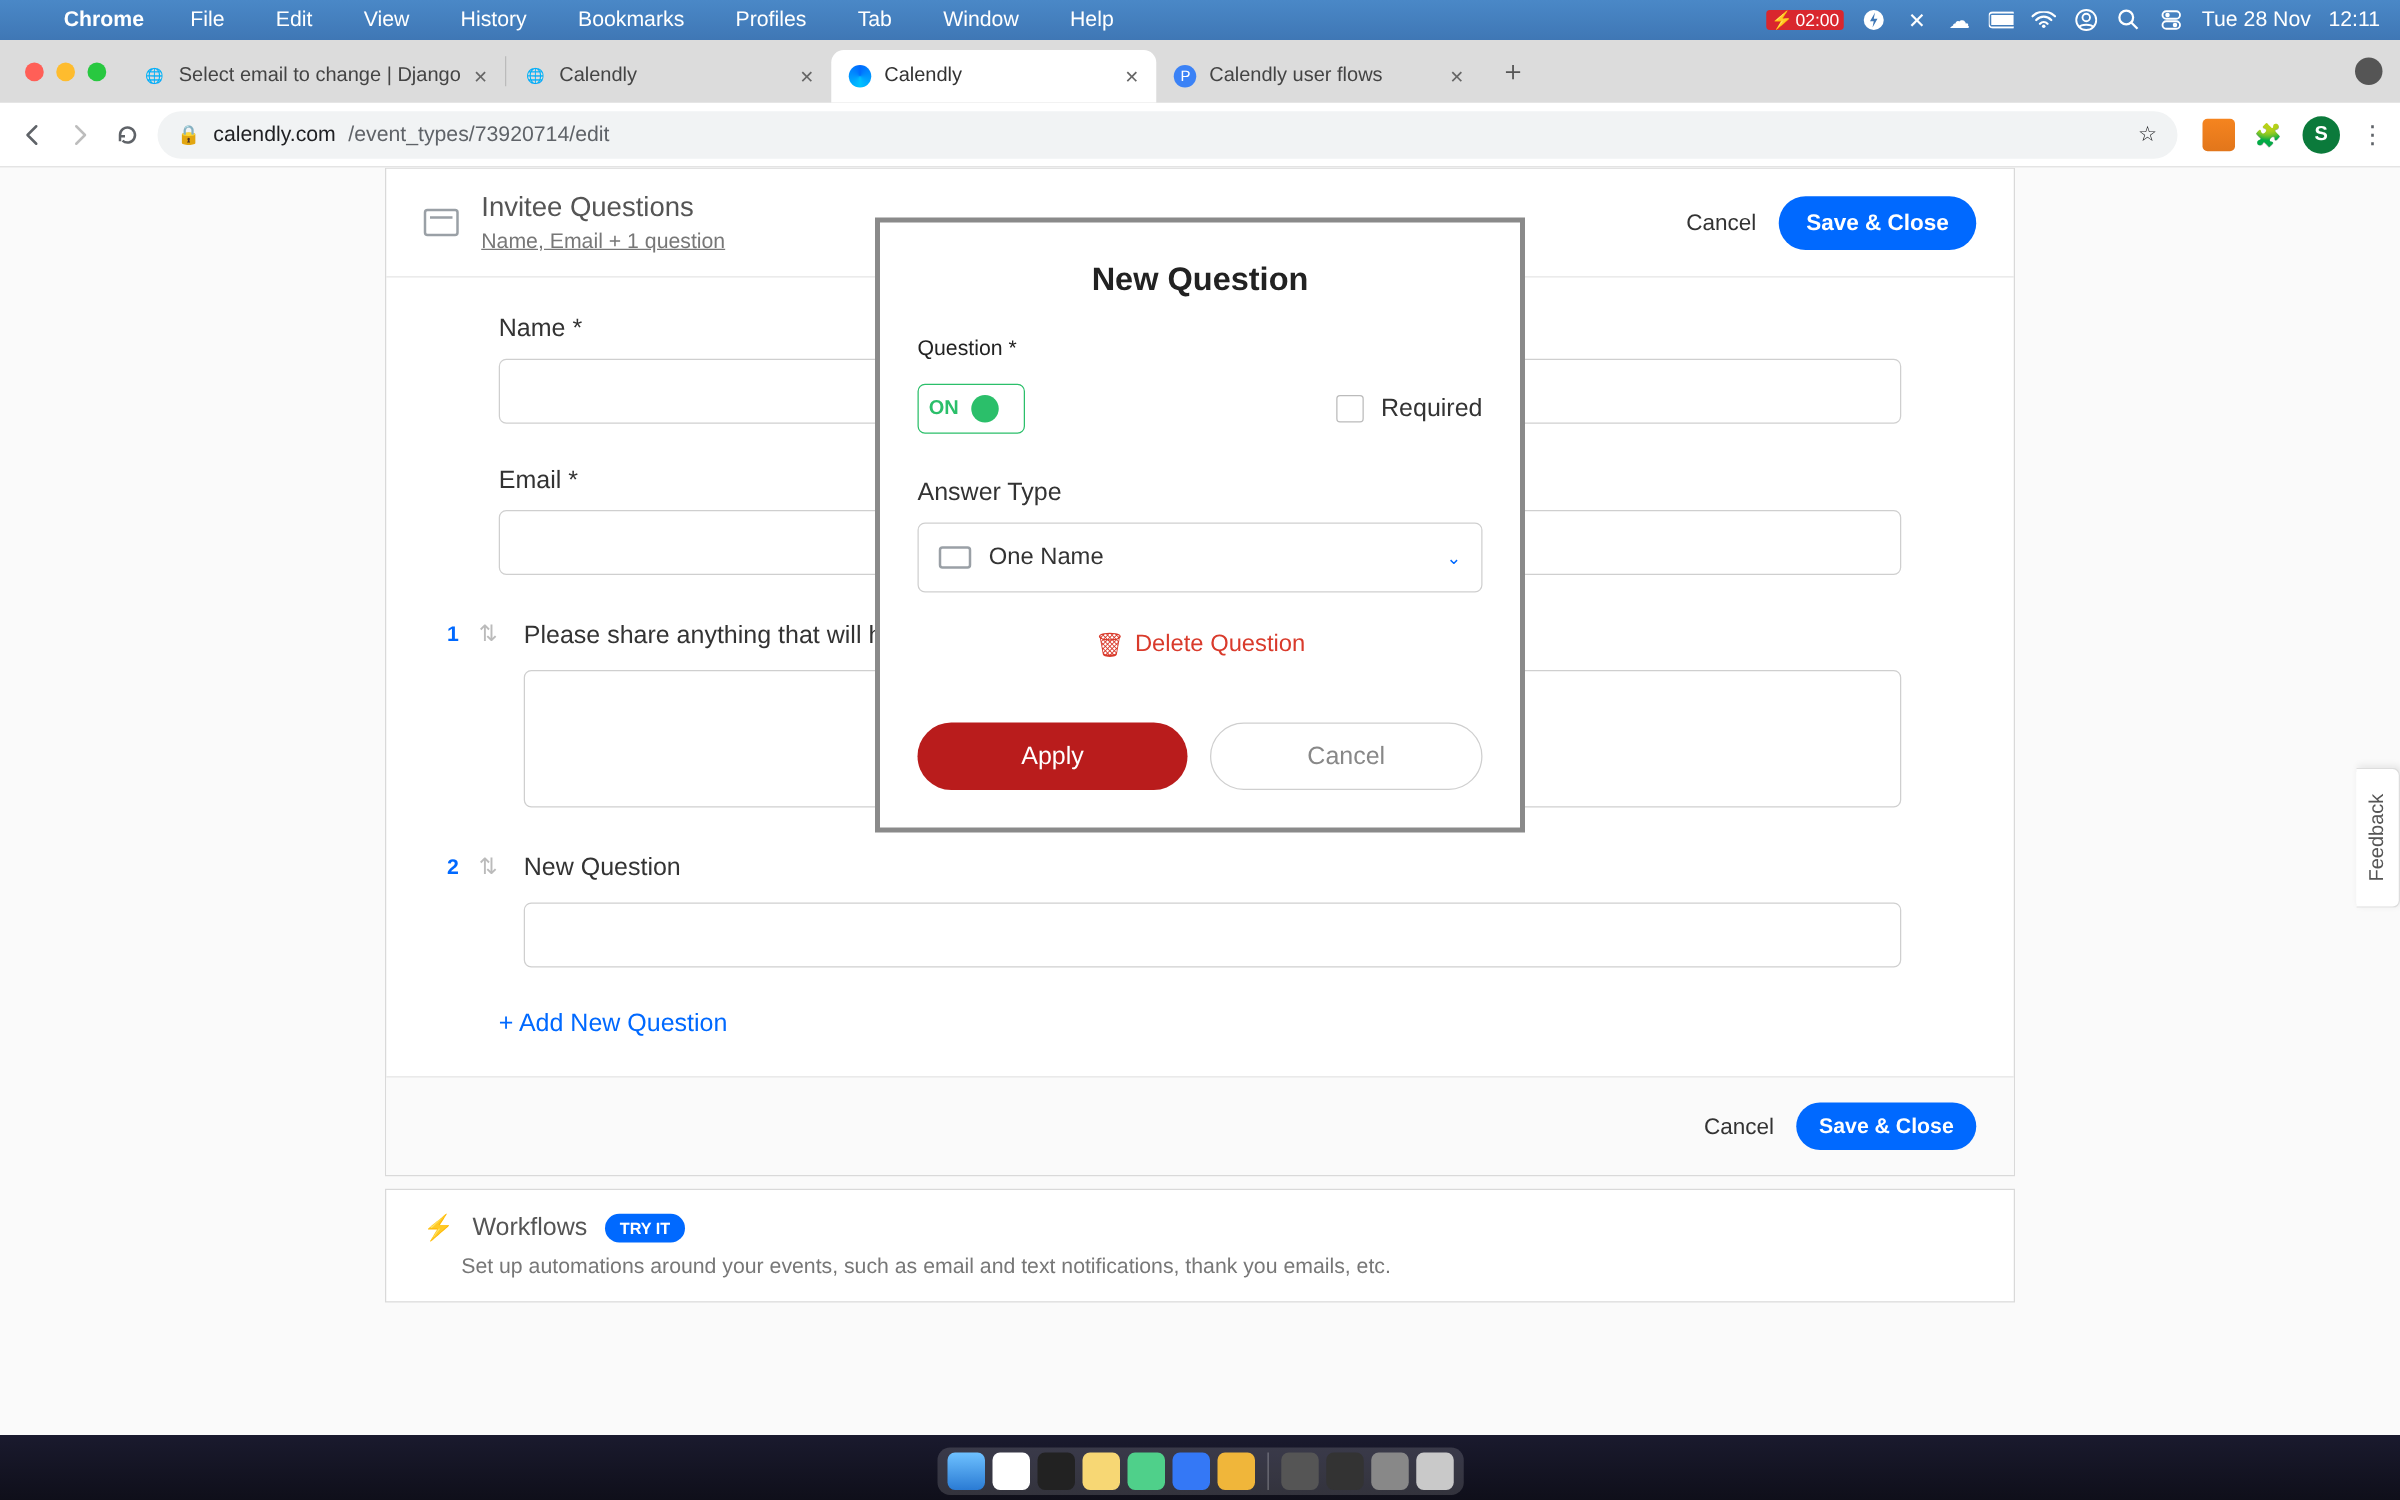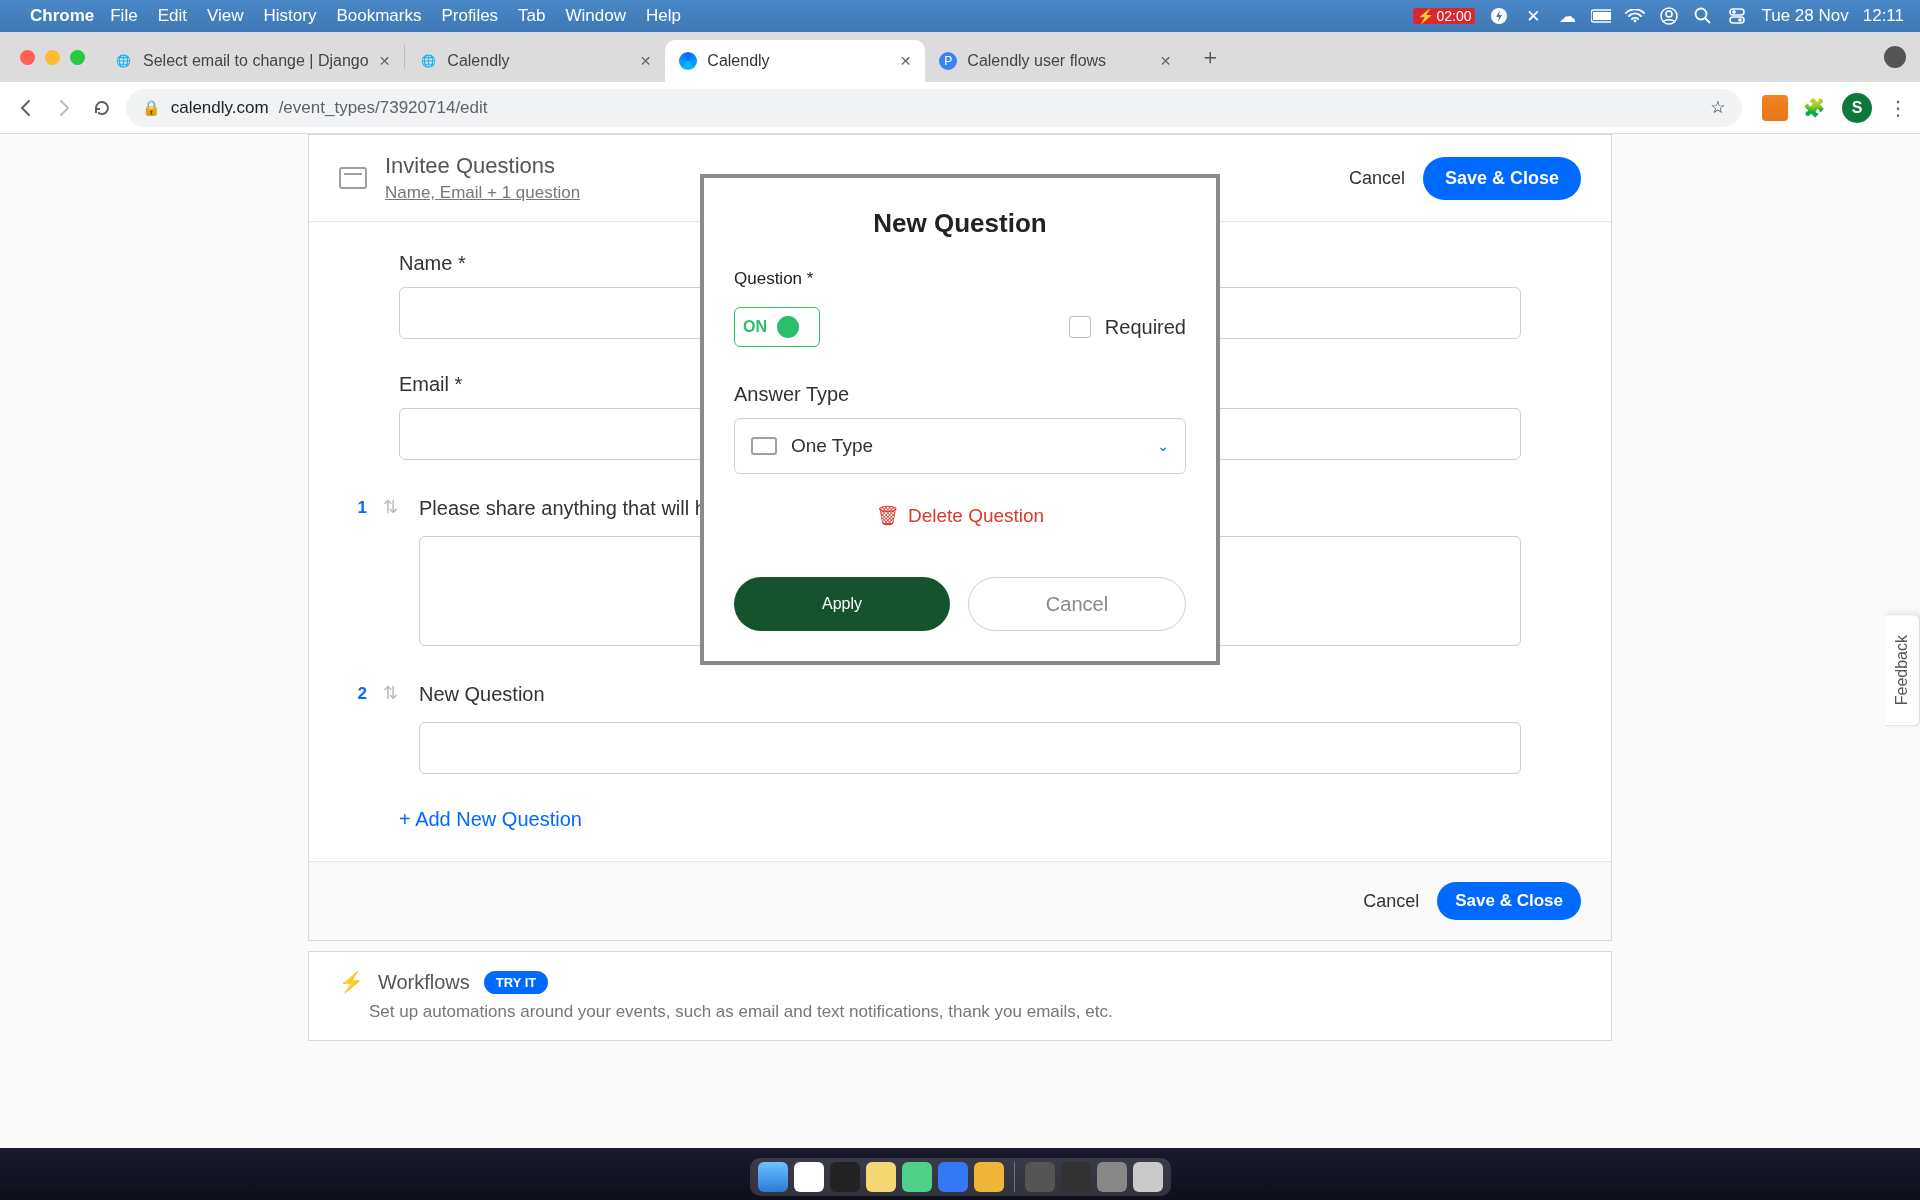--- a/index.html
+++ b/index.html
@@ -9,20 +9,21 @@
   
   .menubar {
     height: 32px;
     background: linear-gradient(#4a88c7, #3f77b5);
     color: #fff;
     display: flex;
     align-items: center;
     padding: 0 16px;
     font-size: 17px;
     font-weight: 400;
+    gap: 21px;
   }
   .menubar .apple { font-size:18px; margin-right:14px; }
   .menubar .app-name { font-weight: 700; margin-right: 16px; }
   .menubar .menu-item { margin-right: 20px; cursor: default; }
   .menubar .spacer { flex:1; }
   .menubar .status { display:flex; align-items:center; gap:14px; }
   .menubar .status .icon { display:inline-flex; align-items:center; justify-content:center; width:20px; height:20px; }
   .menubar .batt-red { background:#d9272e; color:#fff; font-size:14px; padding:0 4px; border-radius:3px; display:flex; align-items:center; gap:2px;}
   .menubar .date { font-size:17px; }
 
@@ -153,22 +154,22 @@
     padding:0 16px; gap:14px; color:#333; font-size:19px;
   }
   .select .sicon { width:26px;height:18px;border:2px solid #9aa0a6;border-radius:3px;}
   .select .chev { margin-left:auto; color:#0069ff; font-size:14px;}
 
   .delete-row { text-align:center; margin-top:30px;}
   .delete-link { color:#d93a2b; font-size:19px; display:inline-flex; align-items:center; gap:8px; cursor:pointer;}
 
   .modal-actions { display:flex; gap:18px; margin-top:50px;}
   .btn-apply {
-    flex:1; height:54px; border:none; border-radius:27px; background:#14532d; color:#fff;
-    font-size:16px; font-weight:500; cursor:pointer;
+    flex:1; height:54px; border:none; border-radius:27px; background:#b91c1c; color:#fff;
+    font-size:20px; font-weight:500; cursor:pointer;
   }
   .btn-cancel2 {
     flex:1; height:54px; border:1px solid #cfcfcf; border-radius:27px; background:#fff; color:#888;
     font-size:20px; font-weight:400; cursor:pointer;
   }
 
   
   .feedback-tab {
     position:absolute; right:0; top:480px; background:#fff; border:1px solid #ddd; border-right:none;
     padding:20px 8px; writing-mode:vertical-rl; transform:rotate(180deg);
@@ -400,21 +401,21 @@
           </div>
           <div class="req">
             <span class="cb"></span>
             <span>Required</span>
           </div>
         </div>
 
         <div class="ans-label">Answer Type</div>
         <div class="select">
           <span class="sicon"></span>
-          <span>One Type</span>
+          <span>One Name</span>
           <span class="chev">⌄</span>
         </div>
 
         <div class="delete-row">
           <span class="delete-link">
             <span>🗑</span>
             <span>Delete Question</span>
           </span>
         </div>
 

